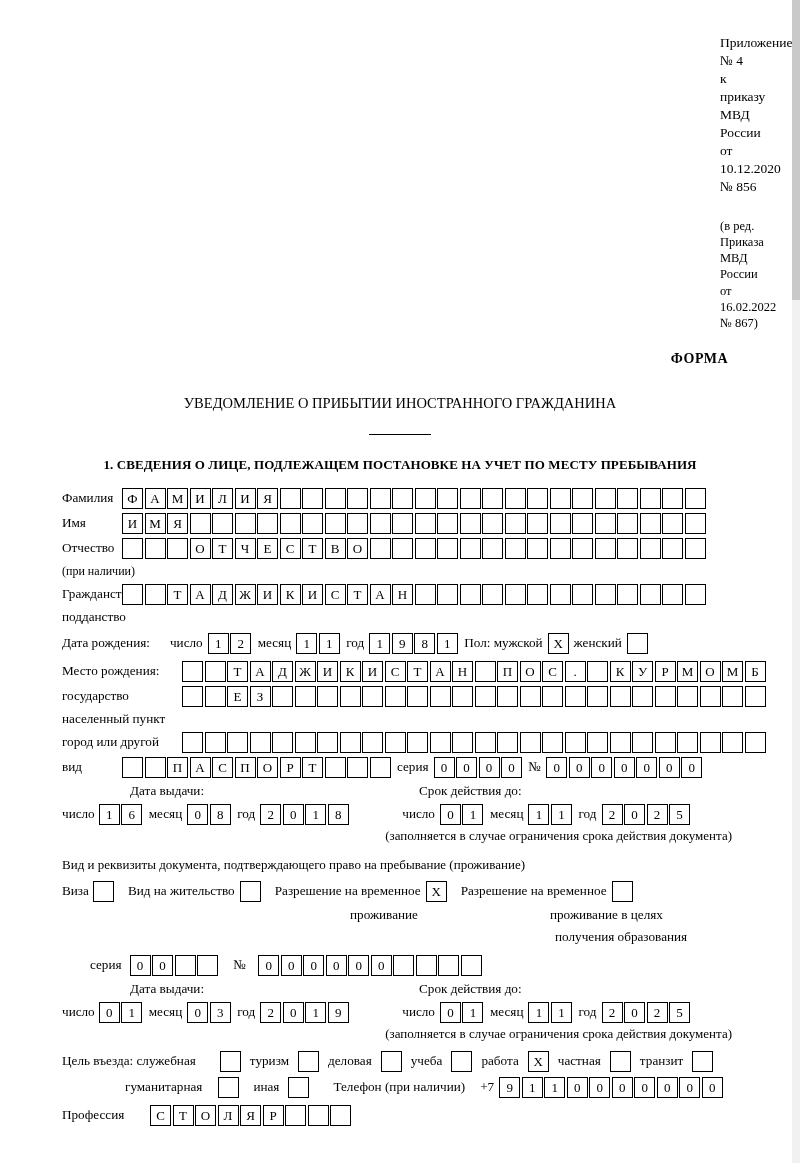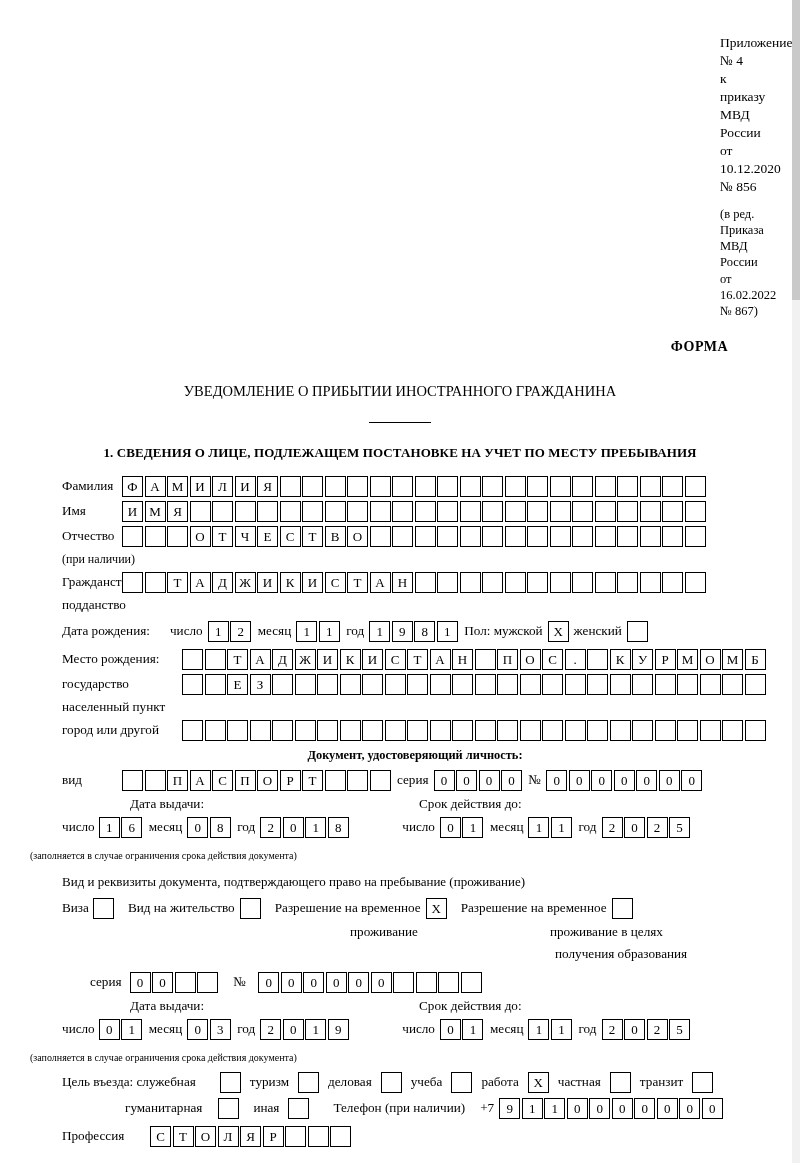--- a/index.html
+++ b/index.html
@@ -20,21 +20,21 @@
   }
 
   
   .header-right {
     margin-left: auto;
     width: 330px;
     font-size: 13.5px;
     line-height: 1.33;
     padding-left: 280px;
   }
-  .header-right .small { font-size: 12.5px; margin-top: 10px; line-height: 1.3;}
+  .header-right .small { font-size: 12.5px; margin-top: 22px; line-height: 1.3;}
   .forma {
     text-align: right;
     font-weight: bold;
     font-size: 14px;
     letter-spacing: .5px;
     margin-top: 20px;
     padding-right: 42px;
   }
 
   .doc-title {
@@ -98,21 +98,21 @@
   .sp12 { width: 12px; display:inline-block; }
   .sp20 { width: 20px; display:inline-block; }
 
   .center { text-align: center; }
   .small-note { font-size: 12px; }
   .bold { font-weight: bold; }
 
   .label-inline { margin: 0 5px 0 0; white-space: nowrap; }
   .label-inline-l { margin: 0 5px 0 5px; white-space: nowrap; }
 
-  .note-right { text-align: left; font-size: 10px; padding-right: 38px; margin-top: 12px; }
+  .note-right { text-align: right; font-size: 13px; padding-right: 38px; margin-top: 3px; }
 
   .purpose-row .box { margin: 0 4px; }
   .scroll-strip {
     position: absolute;
     right: 0; top: 0;
     width: 8px; height: 1163px;
     background: #f1f1f1;
   }
   .scroll-thumb {
     position: absolute;
@@ -400,23 +400,20 @@
         <span class="cell"></span>
         <span class="cell"></span>
         <span class="cell"></span>
         <span class="cell"></span>
         <span class="cell"></span>
         <span class="cell"></span>
         <span class="cell"></span>
       </span>
     </div>
 
-    <div class="row center" style="justify-content:center; margin-top:2px">
-      <span class="bold" style="font-size:12.4px; padding-left:30px">Документ, удостоверяющий личность:</span>
-    </div>
 
     <div class="row">
       <span class="lbl" style="width:92px; padding-left:32px">вид</span>
       <span class="cells">
         <span class="cell"></span>
         <span class="cell"></span>
         <span class="cell">П</span>
         <span class="cell">А</span>
         <span class="cell">С</span>
         <span class="cell">П</span>

